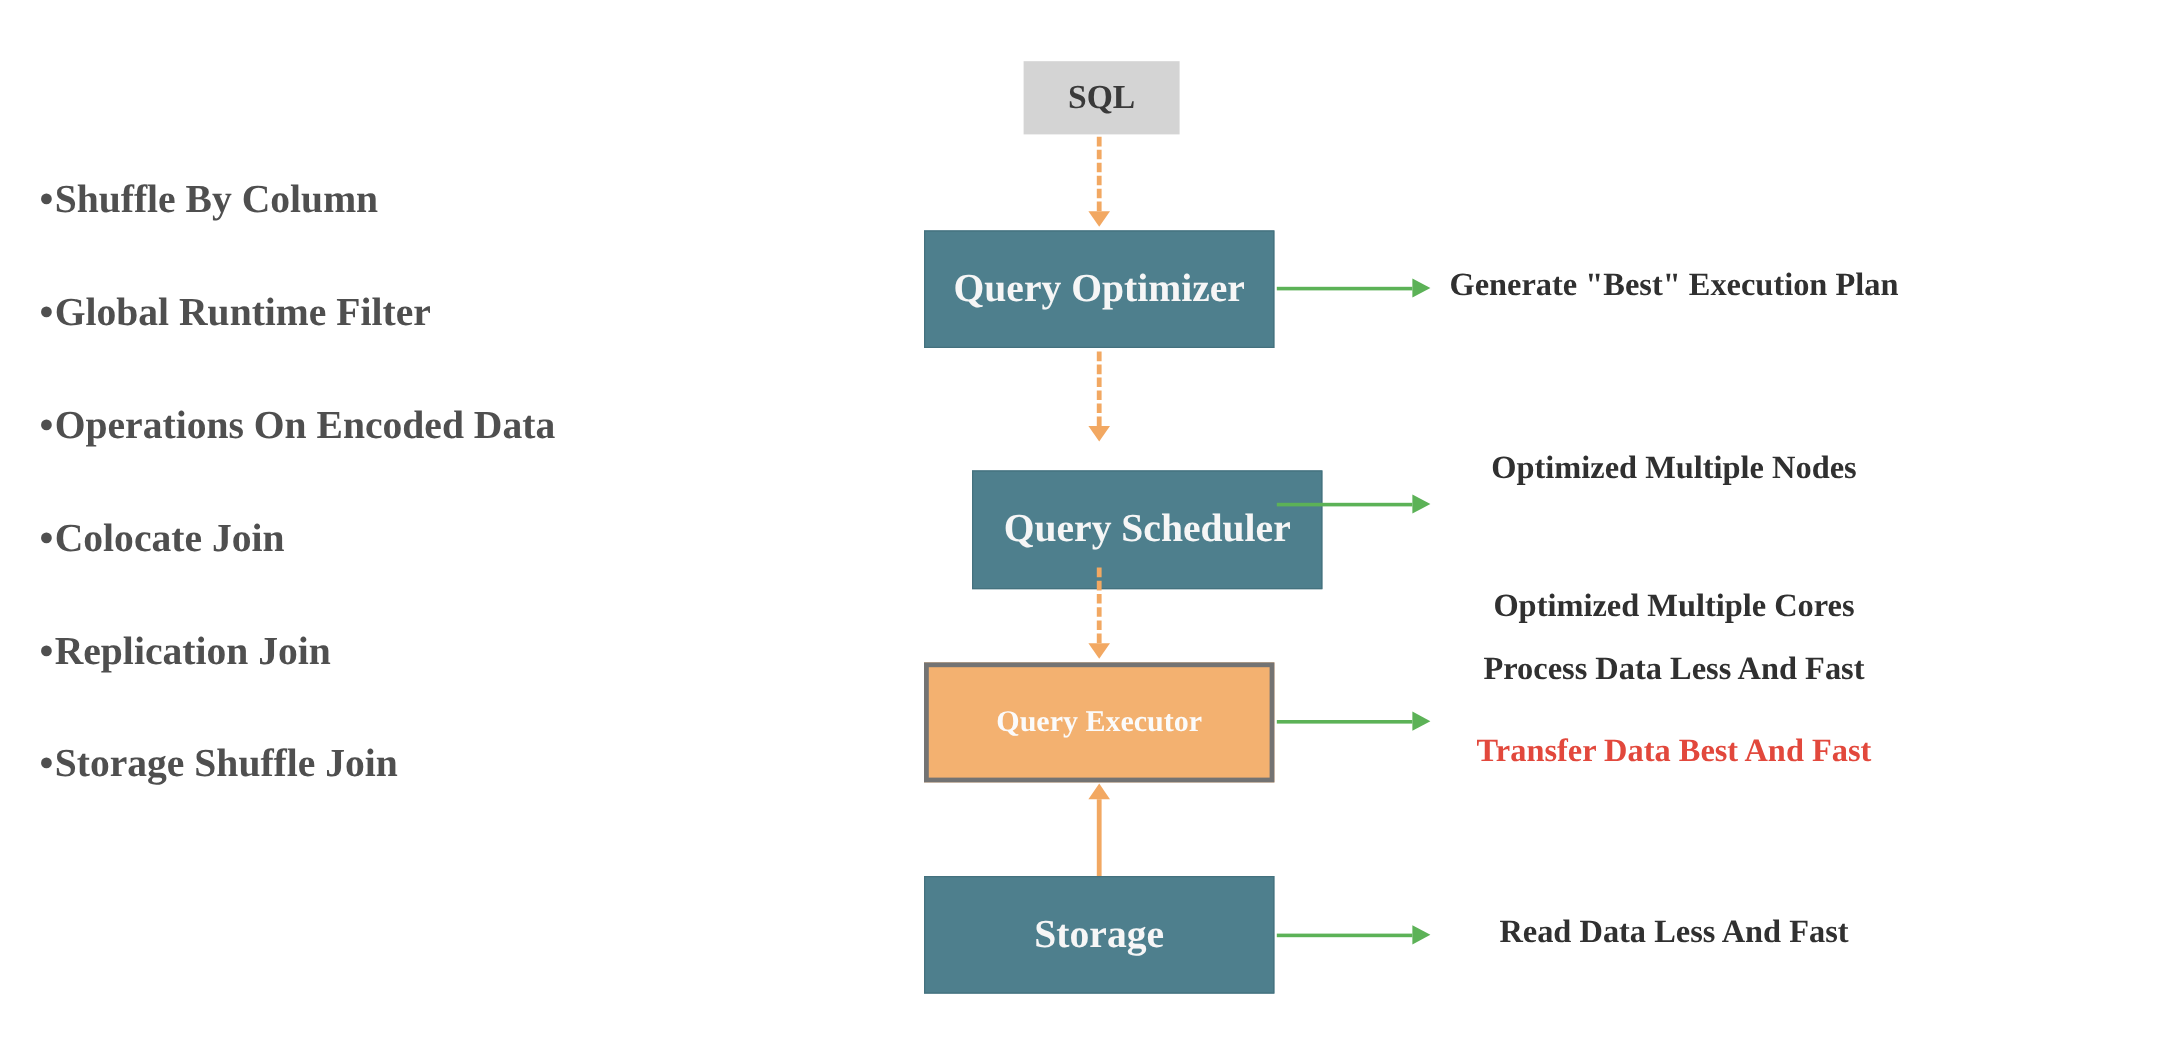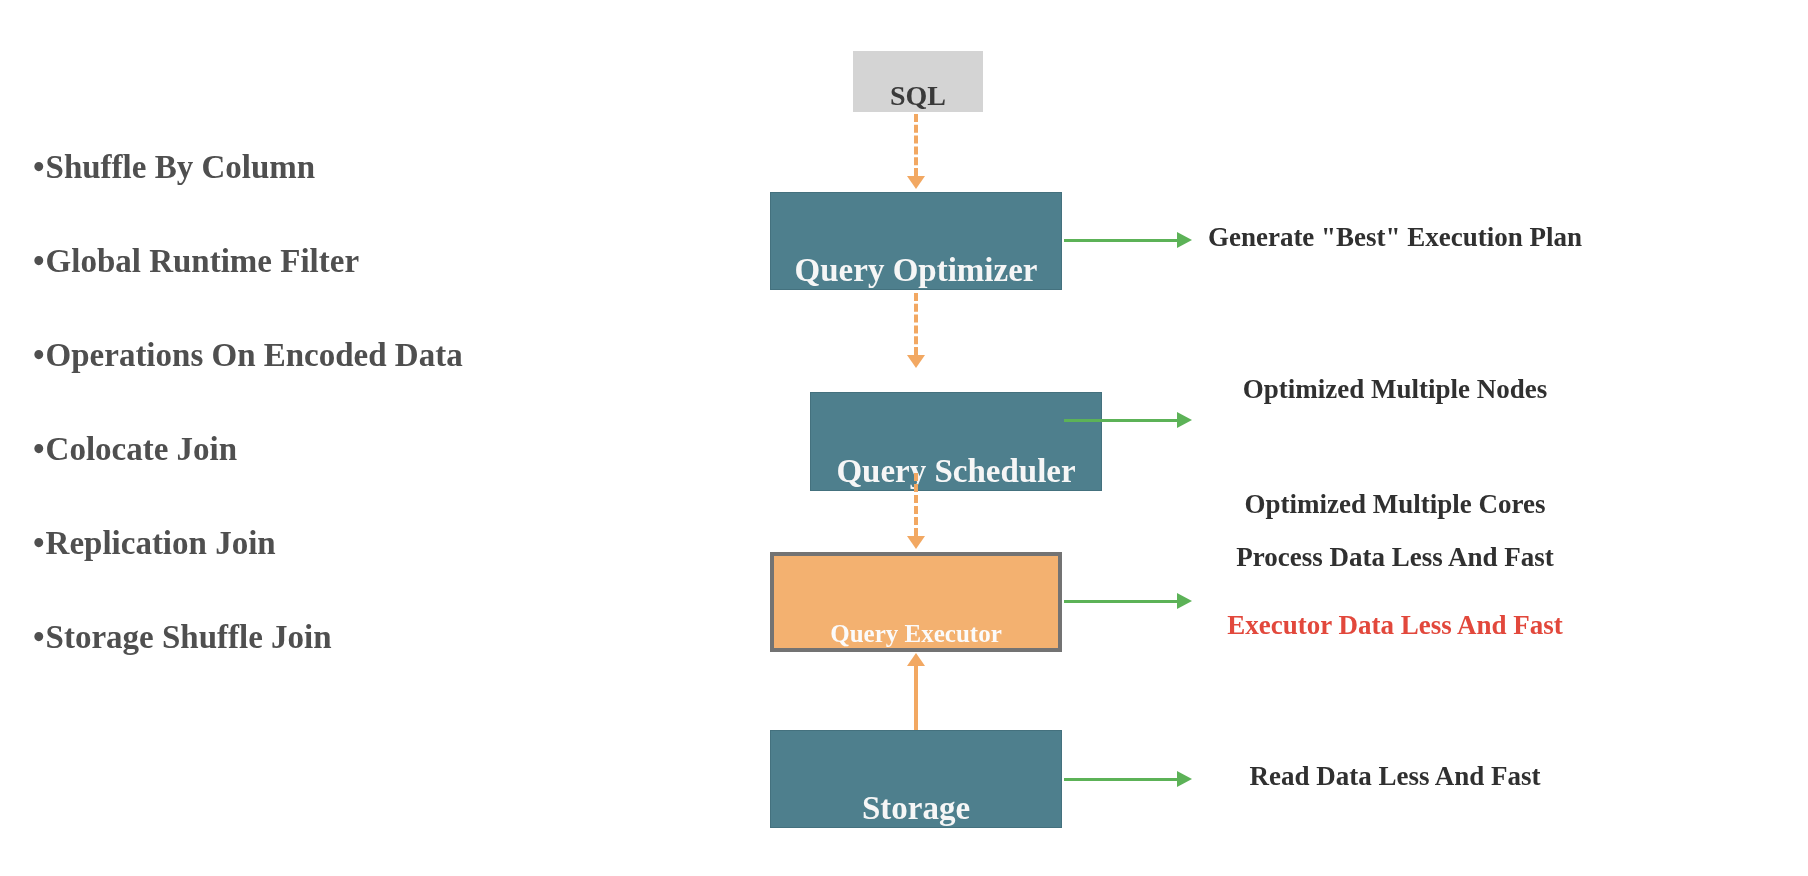--- a/index.html
+++ b/index.html
@@ -32,21 +32,21 @@
     white-space: nowrap;
   }
   .bullet-item .dot {
     margin-right: 1px;
   }
 
   
   .node {
     position: absolute;
     display: flex;
-    align-items: flex-end;
+    align-items: center;
     justify-content: center;
     font-weight: bold;
     box-sizing: border-box;
   }
   .node-sql {
     left: 853px; top: 51px; width: 130px; height: 61px;
     background: #d4d4d4;
     color: #3a3a3a;
     font-size: 28px;
   }
@@ -171,16 +171,16 @@
   <div class="h-line" style="left:1064px; top:600px; width:113px;"></div>
   <div class="h-head-right" style="left:1177px; top:593px;"></div>
 
   <div class="h-line" style="left:1064px; top:778px; width:113px;"></div>
   <div class="h-head-right" style="left:1177px; top:771px;"></div>
 
   <div class="annotation" style="top:222px;">Generate "Best" Execution Plan</div>
   <div class="annotation" style="top:374px;">Optimized Multiple Nodes</div>
   <div class="annotation" style="top:445px;margin-top:44px;">Optimized Multiple Cores</div>
   <div class="annotation" style="top:542px;">Process Data Less And Fast</div>
-  <div class="annotation red" style="top:610px;">Executor Data Less And Fast</div>
+  <div class="annotation red" style="top:610px;">Transfer Data Best And Fast</div>
   <div class="annotation" style="top:761px;">Read Data Less And Fast</div>
 
 </div>
 
 </body></html>

